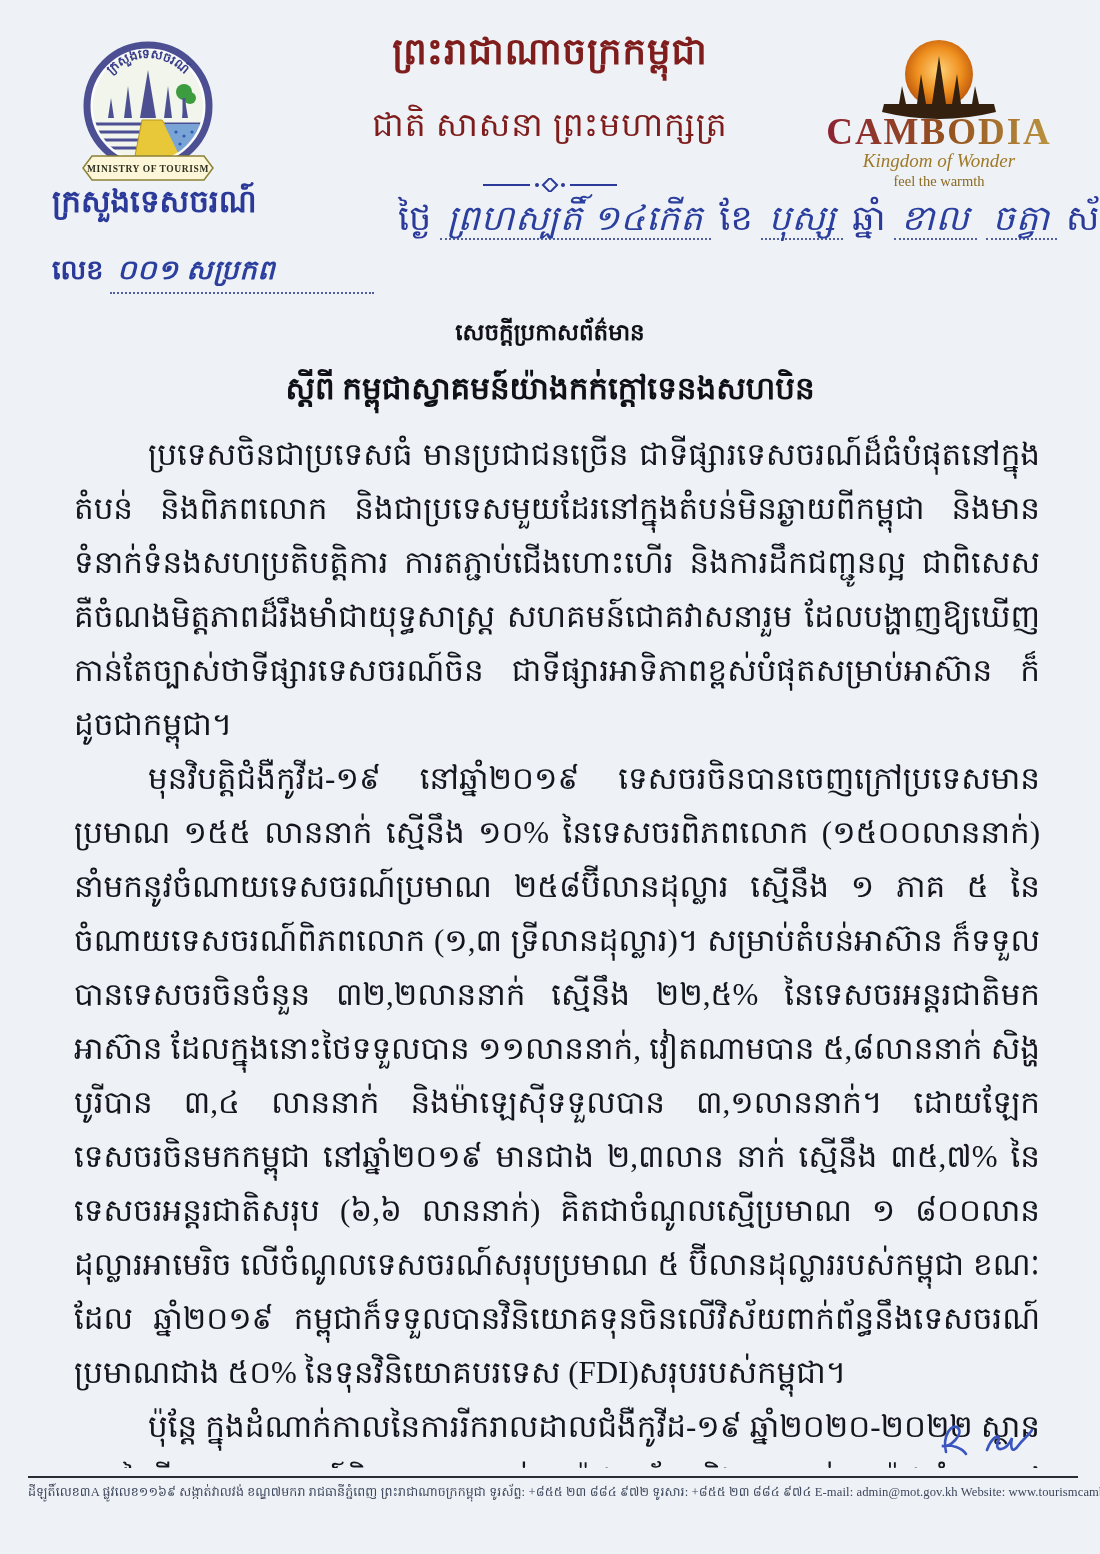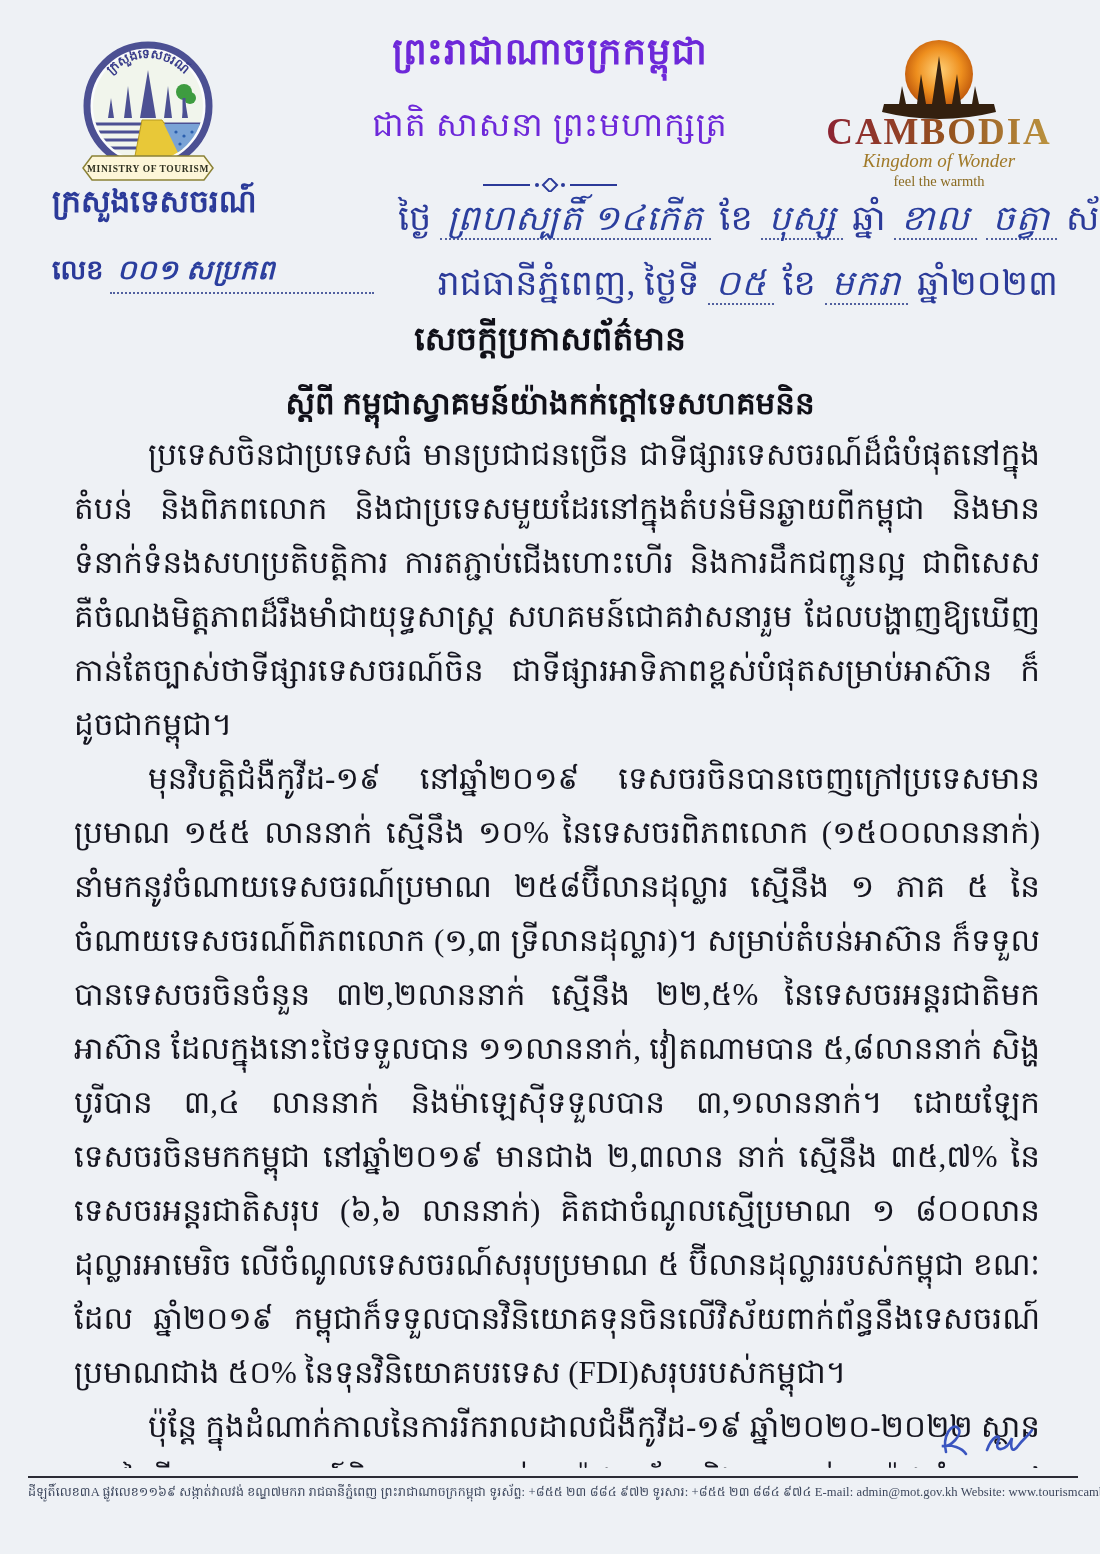--- a/index.html
+++ b/index.html
@@ -1,40 +1,40 @@
 <!DOCTYPE html>
 <html><head>
 <meta charset="utf-8">
 <style>
   html,body{margin:0;padding:0;}
   body{background:#d8dde2;font-family:"Liberation Serif","DejaVu Serif",serif;}
   .page{position:relative;width:1100px;height:1554px;margin:0 auto;background:#eef1f5;overflow:hidden;}
 
   
-  .header-center{position:absolute;left:0;right:0;top:28px;text-align:center;color:#6d28d9;}
+  .header-center{position:absolute;left:0;right:0;top:28px;text-align:center;color:#7f1d1d;}
   .kingdom{font-size:37px;font-weight:bold;letter-spacing:1px;}
   .motto{font-size:33px;font-weight:normal;margin-top:22px;letter-spacing:1px;}
   .ornament{margin:26px auto 0;width:150px;height:14px;display:flex;align-items:center;justify-content:center;}
 
   .seal-wrap{position:absolute;left:78px;top:40px;width:140px;height:152px;}
   .brand-wrap{position:absolute;right:36px;top:34px;width:250px;height:160px;}
 
   
   .meta-left{position:absolute;left:52px;top:182px;width:420px;color:#2b3a99;}
   .ministry-name{font-size:31px;font-weight:bold;}
   .number-row{margin-top:26px;font-size:27px;font-weight:bold;white-space:nowrap;}
   .meta-right{position:absolute;right:42px;top:196px;width:660px;text-align:right;color:#2b3a99;}
   .date-line{font-size:35px;margin-bottom:14px;white-space:nowrap;}
   .pr{color:#2b3a99;}
   .hw{color:#2b3f9e;font-style:italic;border-bottom:2px dotted #51609f;padding:0 7px;letter-spacing:1px;}
   .hw-wide{display:inline-block;min-width:250px;}
 
   
   .title-block{position:absolute;left:0;right:0;top:318px;text-align:center;color:#101018;}
-  .title-main{font-size:33px;font-weight:bold;}
+  .title-main{font-size:23px;font-weight:bold;}
   .title-sub{font-size:31px;font-weight:bold;margin-top:18px;}
 
   
   .body-text{position:absolute;left:74px;right:60px;top:428px;max-height:1040px;overflow:hidden;
              font-size:31px;line-height:54px;color:#15151f;text-align:justify;}
   .body-text p{margin:0;text-indent:74px;}
 
   
   .initials{position:absolute;right:58px;top:1408px;width:110px;height:70px;}
 
@@ -127,26 +127,25 @@
   <div class="meta-left">
     <div class="ministry-name">ក្រសួងទេសចរណ៍</div>
     <div class="number-row">
       <span class="pr">លេខ</span>
       <span class="hw hw-wide">០០១ សប្រកព</span>
     </div>
   </div>
 
   <div class="meta-right">
     <div class="date-line"><span class="pr">ថ្ងៃ</span> <span class="hw">ព្រហស្បតិ៍ ១៤កើត</span> <span class="pr">ខែ</span> <span class="hw">បុស្ស</span> <span class="pr">ឆ្នាំ</span> <span class="hw">ខាល</span> <span class="hw">ចត្វា</span> <span class="pr">ស័ក ព.ស</span> <span class="hw">២៥៦៦</span> </div>
-    <div class="date-line"><span class="pr">រាជធានីភ្នំពេញ, ថ្ងៃទី</span> <span class="hw">០៥</span> <span class="pr">ខែ</span> <span class="hw">មករា</span> <span class="pr">ឆ្នាំ២០២៣</span> </div>
   </div>
 
   <div class="title-block">
     <div class="title-main">សេចក្តីប្រកាសព័ត៌មាន</div>
-    <div class="title-sub">ស្តីពី កម្ពុជាស្វាគមន៍យ៉ាងកក់ក្តៅទេសហគមនិន</div>
+    <div class="title-sub">ស្តីពី កម្ពុជាស្វាគមន៍យ៉ាងកក់ក្តៅទេនងសហបិន</div>
   </div>
 
   <div class="body-text">
       <p>ប្រទេសចិនជាប្រទេសធំ មានប្រជាជនច្រើន ជាទីផ្សារទេសចរណ៍ដ៏ធំបំផុតនៅក្នុងតំបន់ និងពិភពលោក និងជាប្រទេសមួយដែរនៅក្នុងតំបន់មិនឆ្ងាយពីកម្ពុជា និងមានទំនាក់ទំនងសហប្រតិបត្តិការ ការតភ្ជាប់ជើងហោះហើរ និងការដឹកជញ្ជូនល្អ ជាពិសេស គឺចំណងមិត្តភាពដ៏រឹងមាំជាយុទ្ធសាស្ត្រ សហគមន៍ជោគវាសនារួម ដែលបង្ហាញឱ្យឃើញកាន់តែច្បាស់ថាទីផ្សារទេសចរណ៍ចិន ជាទីផ្សារអាទិភាពខ្ពស់បំផុតសម្រាប់អាស៊ាន ក៏ដូចជាកម្ពុជា។</p>
       <p>មុនវិបត្តិជំងឺកូវីដ-១៩ នៅឆ្នាំ២០១៩ ទេសចរចិនបានចេញក្រៅប្រទេសមានប្រមាណ ១៥៥ លាននាក់ ស្មើនឹង ១០% នៃទេសចរពិភពលោក (១៥០០លាននាក់) នាំមកនូវចំណាយទេសចរណ៍ប្រមាណ ២៥៨ប៊ីលានដុល្លារ ស្មើនឹង ១ ភាគ ៥ នៃចំណាយទេសចរណ៍ពិភពលោក (១,៣ ទ្រីលានដុល្លារ)។ សម្រាប់តំបន់អាស៊ាន ក៏ទទួលបានទេសចរចិនចំនួន ៣២,២លាននាក់ ស្មើនឹង ២២,៥% នៃទេសចរអន្តរជាតិមកអាស៊ាន ដែលក្នុងនោះថៃទទួលបាន ១១លាននាក់, វៀតណាមបាន ៥,៨លាននាក់ សិង្ហបូរីបាន ៣,៤ លាននាក់ និងម៉ាឡេស៊ីទទួលបាន ៣,១លាននាក់។ ដោយឡែក ទេសចរចិនមកកម្ពុជា នៅឆ្នាំ២០១៩ មានជាង ២,៣លាន នាក់ ស្មើនឹង ៣៥,៧% នៃទេសចរអន្តរជាតិសរុប (៦,៦ លាននាក់) គិតជាចំណូលស្មើប្រមាណ ១ ៨០០លានដុល្លារអាមេរិច លើចំណូលទេសចរណ៍សរុបប្រមាណ ៥ ប៊ីលានដុល្លាររបស់កម្ពុជា ខណៈដែល ឆ្នាំ២០១៩ កម្ពុជាក៏ទទួលបានវិនិយោគទុនចិនលើវិស័យពាក់ព័ន្ធនឹងទេសចរណ៍ប្រមាណជាង ៥០% នៃទុនវិនិយោគបរទេស (FDI)សរុបរបស់កម្ពុជា។</p>
       <p>ប៉ុន្តែ ក្នុងដំណាក់កាលនៃការរីករាលដាលជំងឺកូវីដ-១៩ ឆ្នាំ២០២០-២០២២ ស្ថានភាពនៃទីផ្សារទេសចរណ៍ចិនមានការផ្លាស់ប្តូរយ៉ាងរហ័ស និងបានធ្លាក់ចុះយ៉ាងគំហុកទៅកាន់គ្រប់គោលដៅទេសចរណ៍ក្នុងពិភពលោកទាំងមូល ដោយសារការដាក់ចេញនូវរបាំងនៃការធ្វើដំណើរចេញក្រៅប្រទេសរបស់ចិន។</p>
     </div>
 
   <div class="initials">
     <svg width="110" height="70" viewBox="0 0 110 70">

